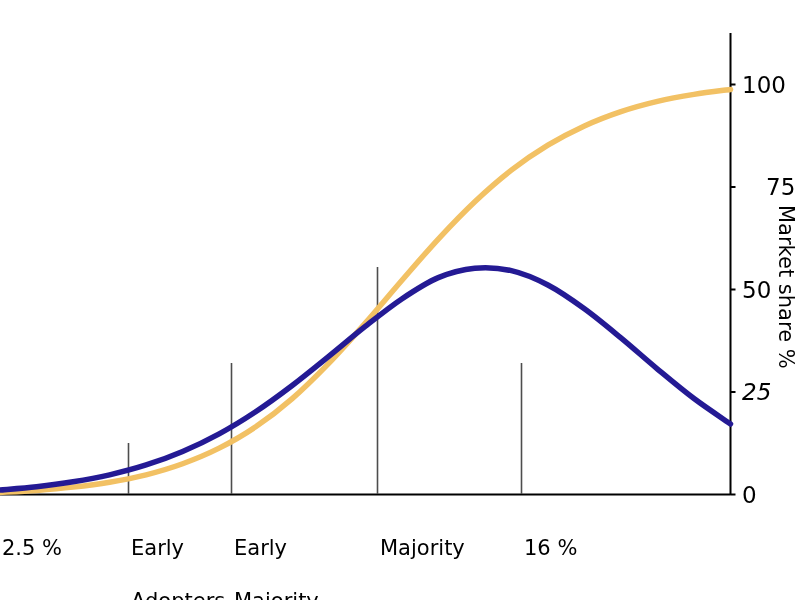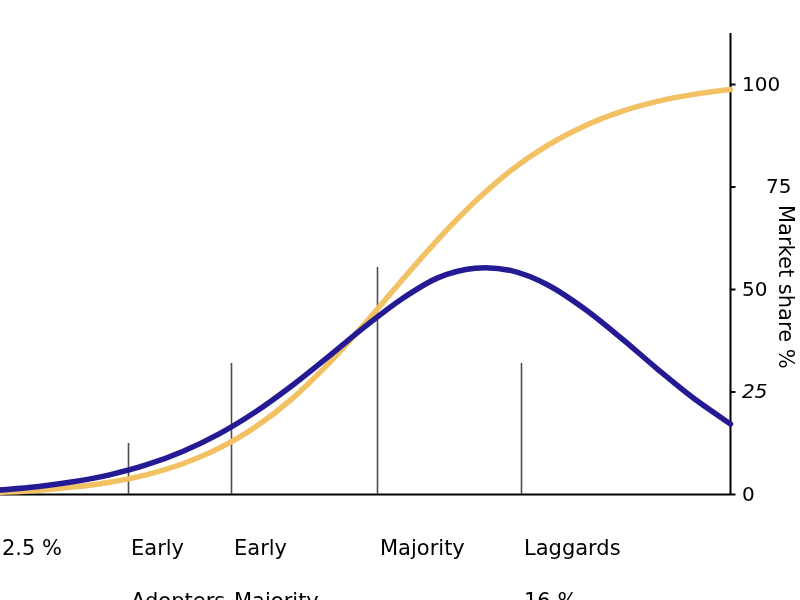--- a/index.html
+++ b/index.html
@@ -22,21 +22,21 @@
   #plot-svg {
     position: absolute;
     left: 0;
     top: 0;
     width: 800px;
     height: 600px;
     display: block;
   }
   .tick-label {
     position: absolute;
-    font-size: 20px;
+    font-size: 23px;
     color: #000000;
     line-height: 1;
     white-space: nowrap;
   }
   .ylabel {
     position: absolute;
     font-size: 21px;
     color: #000000;
     white-space: nowrap;
     transform-origin: left top;
@@ -106,17 +106,16 @@
     <div>Majority</div>
     
   </div>
 
   <div class="seg-label" style="left:380px; top:508px;">
     <div>Majority</div>
     
   </div>
 
   <div class="seg-label" style="left:524px; top:508px;">
-    <div>Laggards</div>
     <div>16 %</div>
   </div>
 
 </div>
 
 </body></html>

